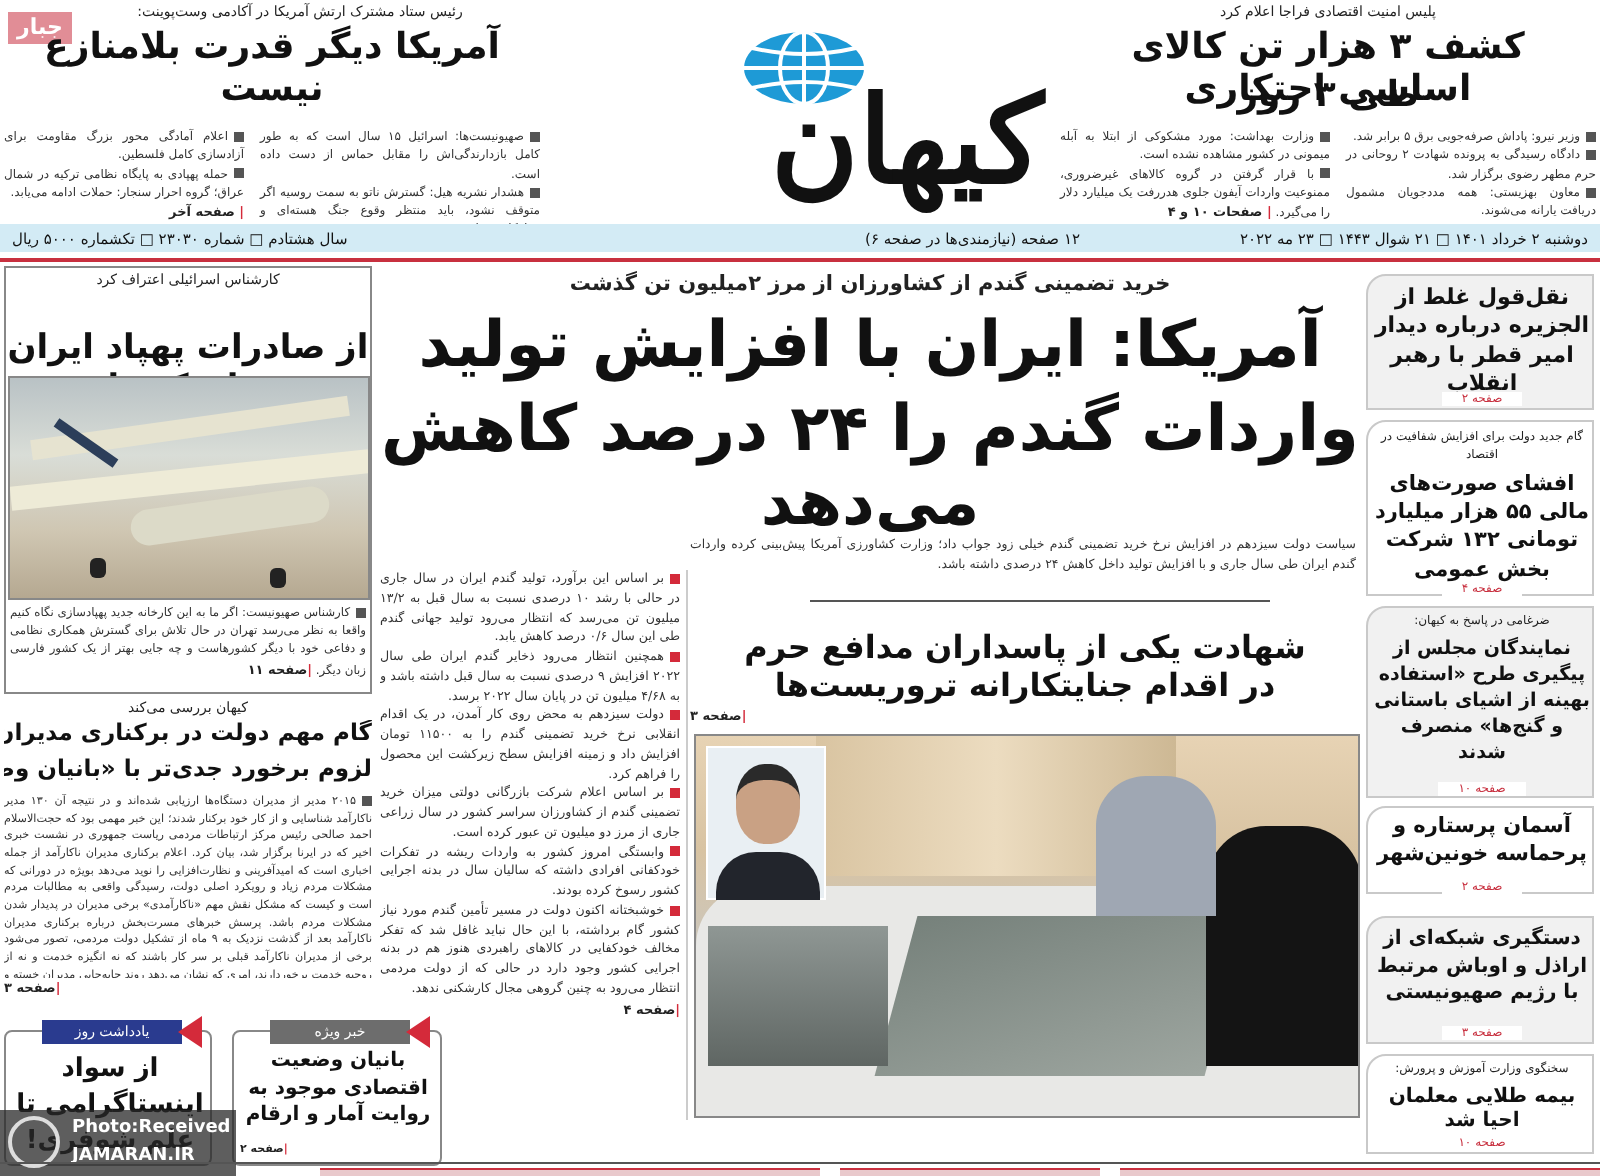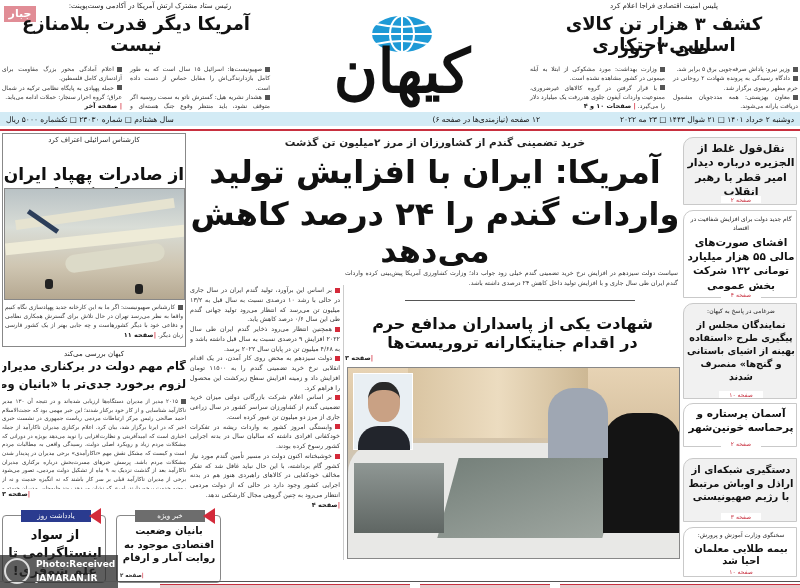--- a/index.html
+++ b/index.html
@@ -57,21 +57,21 @@
   <svg class="abs" style="left:88px; top:8px;" width="64" height="40" viewBox="0 0 64 40">
     <ellipse cx="32" cy="20" rx="30" ry="18" fill="#1e9ad6"></ellipse>
     <g stroke="#fff" stroke-width="2" fill="none">
       <ellipse cx="32" cy="20" rx="12" ry="18"></ellipse>
       <line x1="32" y1="2" x2="32" y2="38"></line>
       <line x1="2" y1="20" x2="62" y2="20"></line>
       <path d="M6 10 Q32 16 58 10"></path>
       <path d="M6 30 Q32 24 58 30"></path>
     </g>
   </svg>
-  <div class="abs" style="left:0; top:30px; width:240px; text-align:center; font-family:'DejaVu Serif', serif; font-size:60px; font-weight:bold; color:#111; line-height:70px;">کیهان</div>
+  <div class="abs" style="left:0; top:30px; width:240px; text-align:right; font-family:'DejaVu Serif', serif; font-size:60px; font-weight:bold; color:#111; line-height:70px;">کیهان</div>
 </div>
 
 <div class="abs" style="left:530px; top:2px; width:268px; height:108px;">
   <div class="abs kicker" style="left:0; top:0; width:268px; font-size:7px;">پلیس امنیت اقتصادی فراجا اعلام کرد</div>
   <div class="abs hl" style="left:0; top:12px; width:268px; font-size:18px;">کشف ۳ هزار تن کالای اساسی احتکاری</div>
   <div class="abs hl" style="left:0; top:36px; width:268px; font-size:18px;">طی ۳ روز</div>
   <div class="abs body-text" style="right:0; top:62px; width:125px; font-size:6px;">
     <div><span class="bullet gray"></span><span>وزیر نیرو: پاداش صرفه‌جویی برق ۵ برابر شد.</span></div>
     <div><span class="bullet gray"></span><span>دادگاه رسیدگی به پرونده شهادت ۲ روحانی در حرم مطهر رضوی برگزار شد.</span></div>
     <div><span class="bullet gray"></span><span>معاون بهزیستی: همه مددجویان مشمول دریافت یارانه می‌شوند.</span></div>

